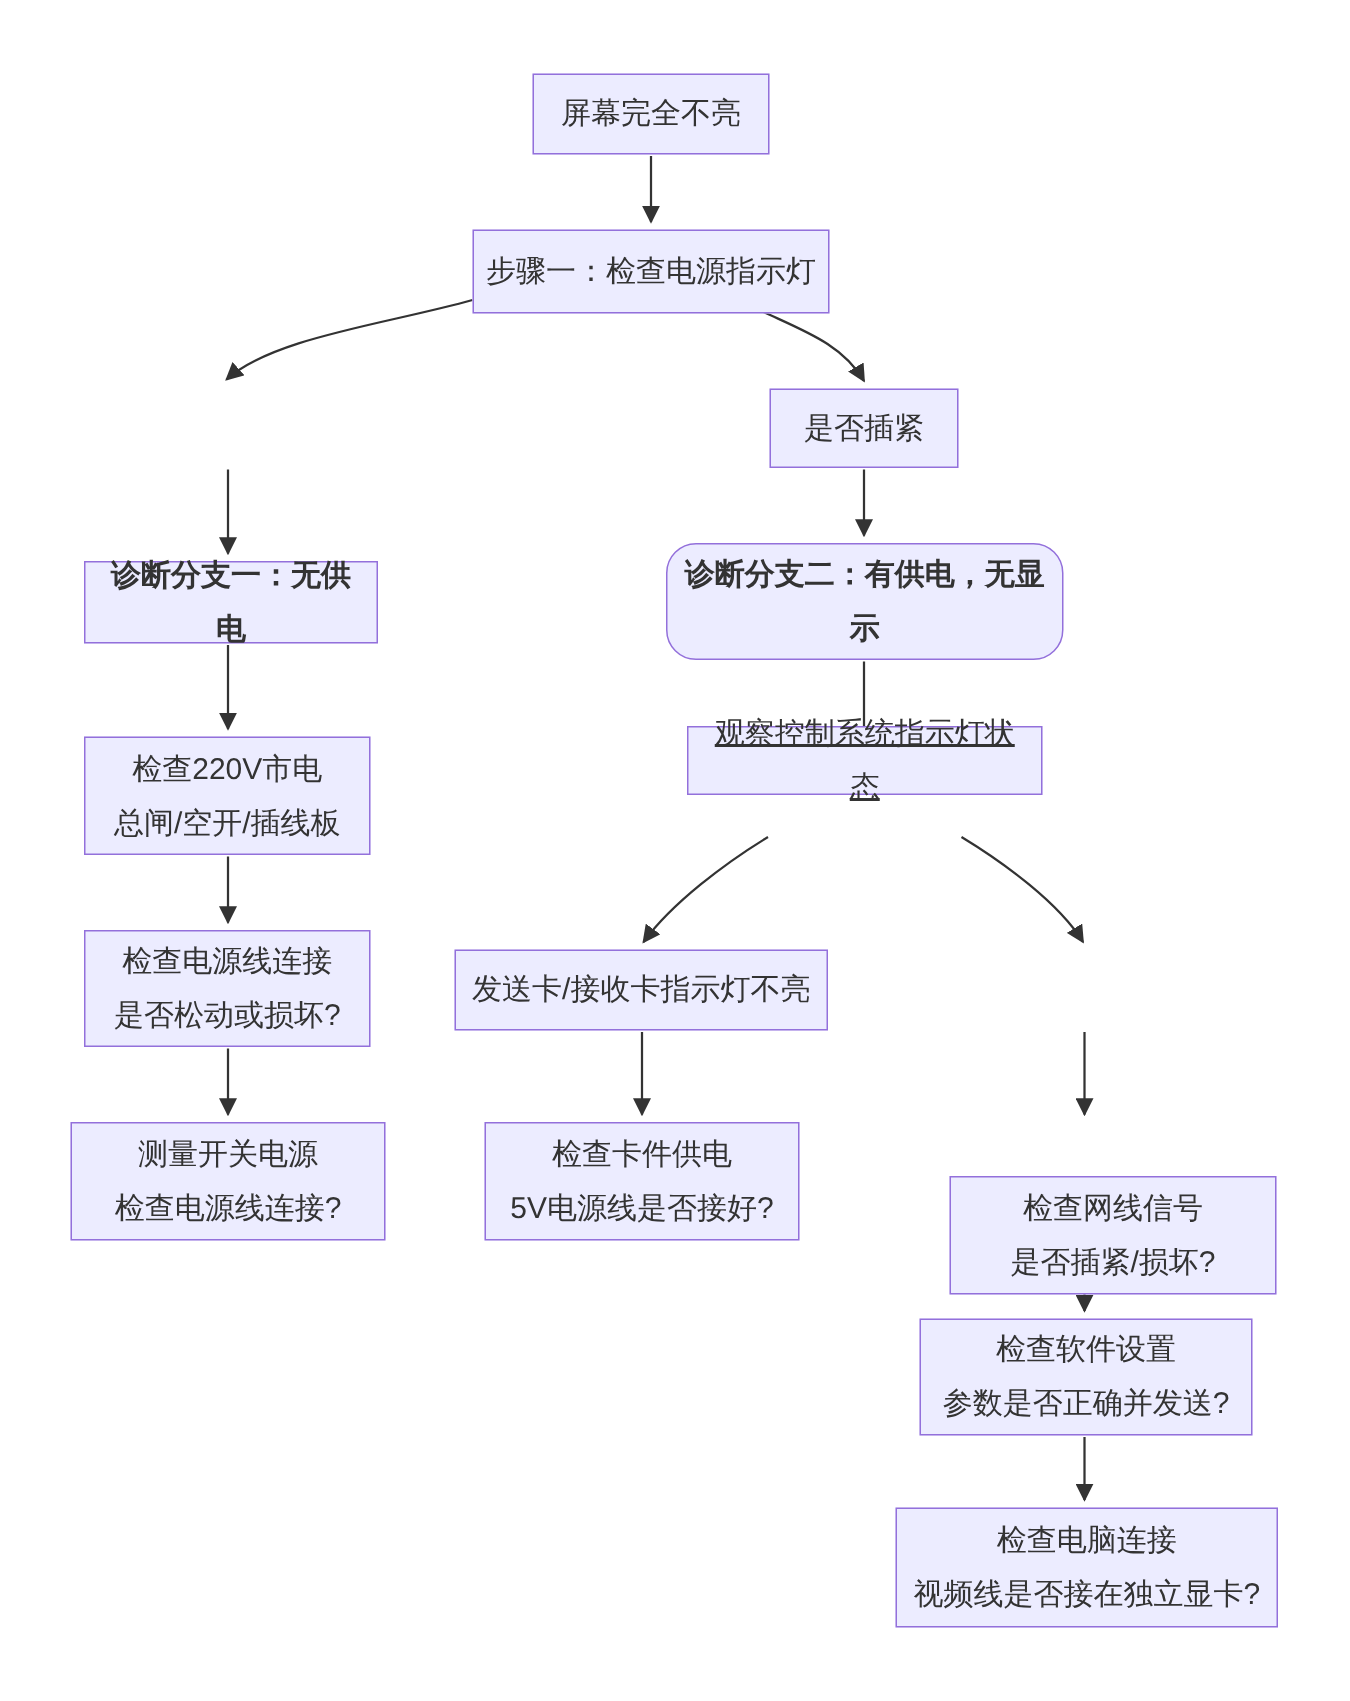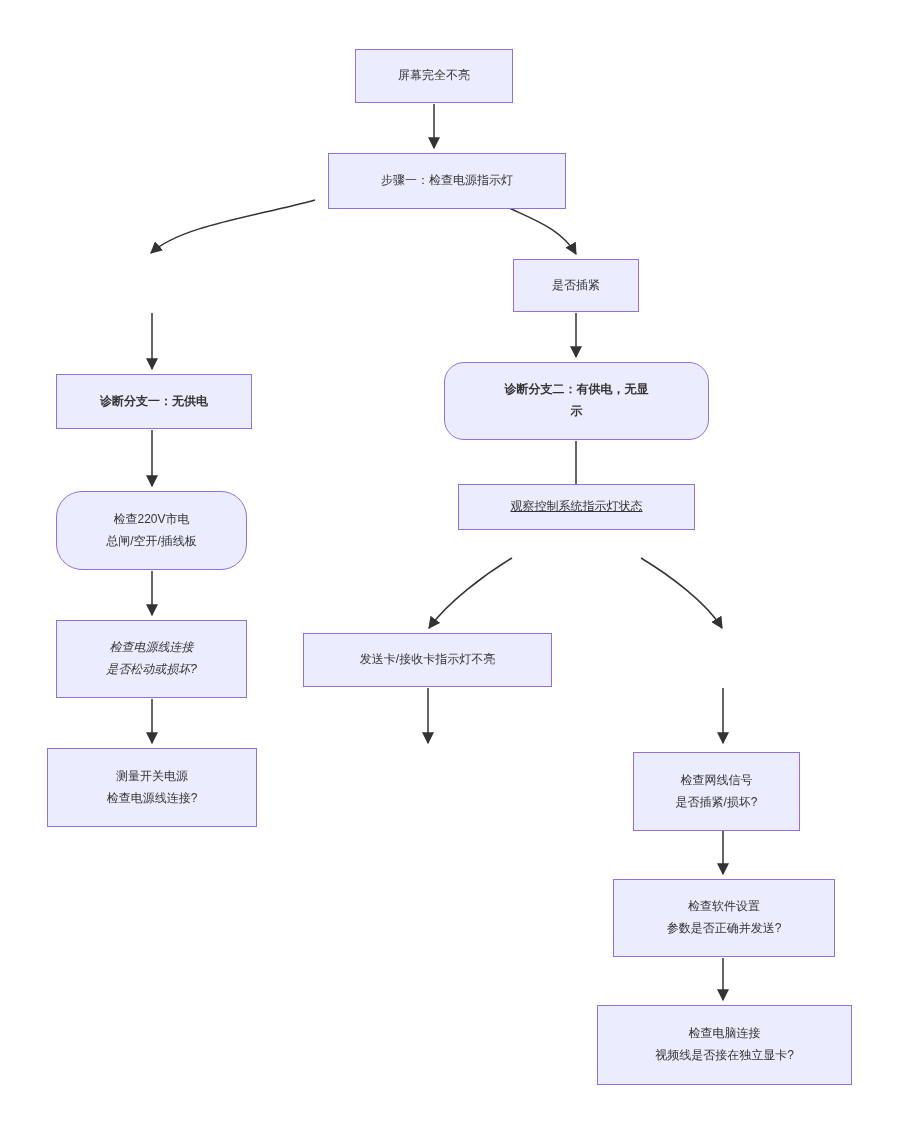--- a/index.html
+++ b/index.html
@@ -26,21 +26,21 @@
     fill: none;
     stroke: #333333;
     stroke-width: 1.5;
   }
   .node {
     position: absolute;
     box-sizing: border-box;
     background: #ECECFF;
     border: 1px solid #9370DB;
     color: #333333;
-    font-size: 12px;
+    font-size: 20px;
     line-height: 1.8;
     display: flex;
     align-items: center;
     justify-content: center;
     text-align: center;
     white-space: pre-line;
     padding: 2px 8px;
   }
   .node.bold {
     font-weight: bold;
@@ -69,46 +69,48 @@
     <path class="edge" d="M512,558 C484,575 448,602 429,628" marker-end="url(#arrow)"></path>
     <path class="edge" d="M641,558 C669,575 706,602 722,628" marker-end="url(#arrow)"></path>
     <path class="edge" d="M428,688 L428,743" marker-end="url(#arrow)"></path>
     <path class="edge" d="M723,688 L723,743" marker-end="url(#arrow)"></path>
     <path class="edge" d="M723,828 L723,874" marker-end="url(#arrow)"></path>
     <path class="edge" d="M723,958 L723,1000" marker-end="url(#arrow)"></path>
   </svg>
 
   <div class="node" style="left:355px; top:49px; width:158px; height:54px;">屏幕完全不亮</div>
 
-  <div class="node" style="left:315px; top:153px; width:238px; height:56px;margin-left:13px;">步骤一：检查电源指示灯</div>
+  <div class="node" style="left:315px; top:153px; width:238px; height:56px;">步骤一：检查电源指示灯</div>
 
 
   <div class="node" style="left:513px; top:259px; width:126px; height:53px;">是否插紧</div>
 
   <div class="node bold" style="left:56px; top:374px; width:196px; height:55px;">诊断分支一：无供电</div>
 
   <div class="node bold" style="left:444px; top:362px; width:265px; height:78px;border-radius:20px;">诊断分支二：有供电，无显
 示</div>
 
-  <div class="node" style="left:56px; top:491px; width:191px; height:79px;border-radius:26px;">检查220V市电
+  <div class="node" style="left:56px; top:491px; width:191px; height:79px;">检查220V市电
 总闸/空开/插线板</div>
 
-  <div class="node" style="left:56px; top:620px; width:191px; height:78px;font-style:italic;">检查电源线连接
+  <div class="node" style="left:56px; top:620px; width:191px; height:78px;">检查电源线连接
 是否松动或损坏?</div>
 
   <div class="node" style="left:47px; top:748px; width:210px; height:79px;">测量开关电源
 检查电源线连接?</div>
 
   <div class="node" style="left:458px; top:484px; width:237px; height:46px;text-decoration:underline;">观察控制系统指示灯状态</div>
 
   <div class="node" style="left:303px; top:633px; width:249px; height:54px;">发送卡/接收卡指示灯不亮</div>
 
 
+  <div class="node" style="left:323px; top:748px; width:210px; height:79px;">检查卡件供电
+5V电源线是否接好?</div>
 
-  <div class="node" style="left:633px; top:752px; width:167px; height:79px;">检查网线信号
+  <div class="node" style="left:633px; top:784px; width:218px; height:79px;">检查网线信号
 是否插紧/损坏?</div>
 
   <div class="node" style="left:613px; top:879px; width:222px; height:78px;">检查软件设置
 参数是否正确并发送?</div>
 
   <div class="node" style="left:597px; top:1005px; width:255px; height:80px;">检查电脑连接
 视频线是否接在独立显卡?</div>
 
 </div>
 

